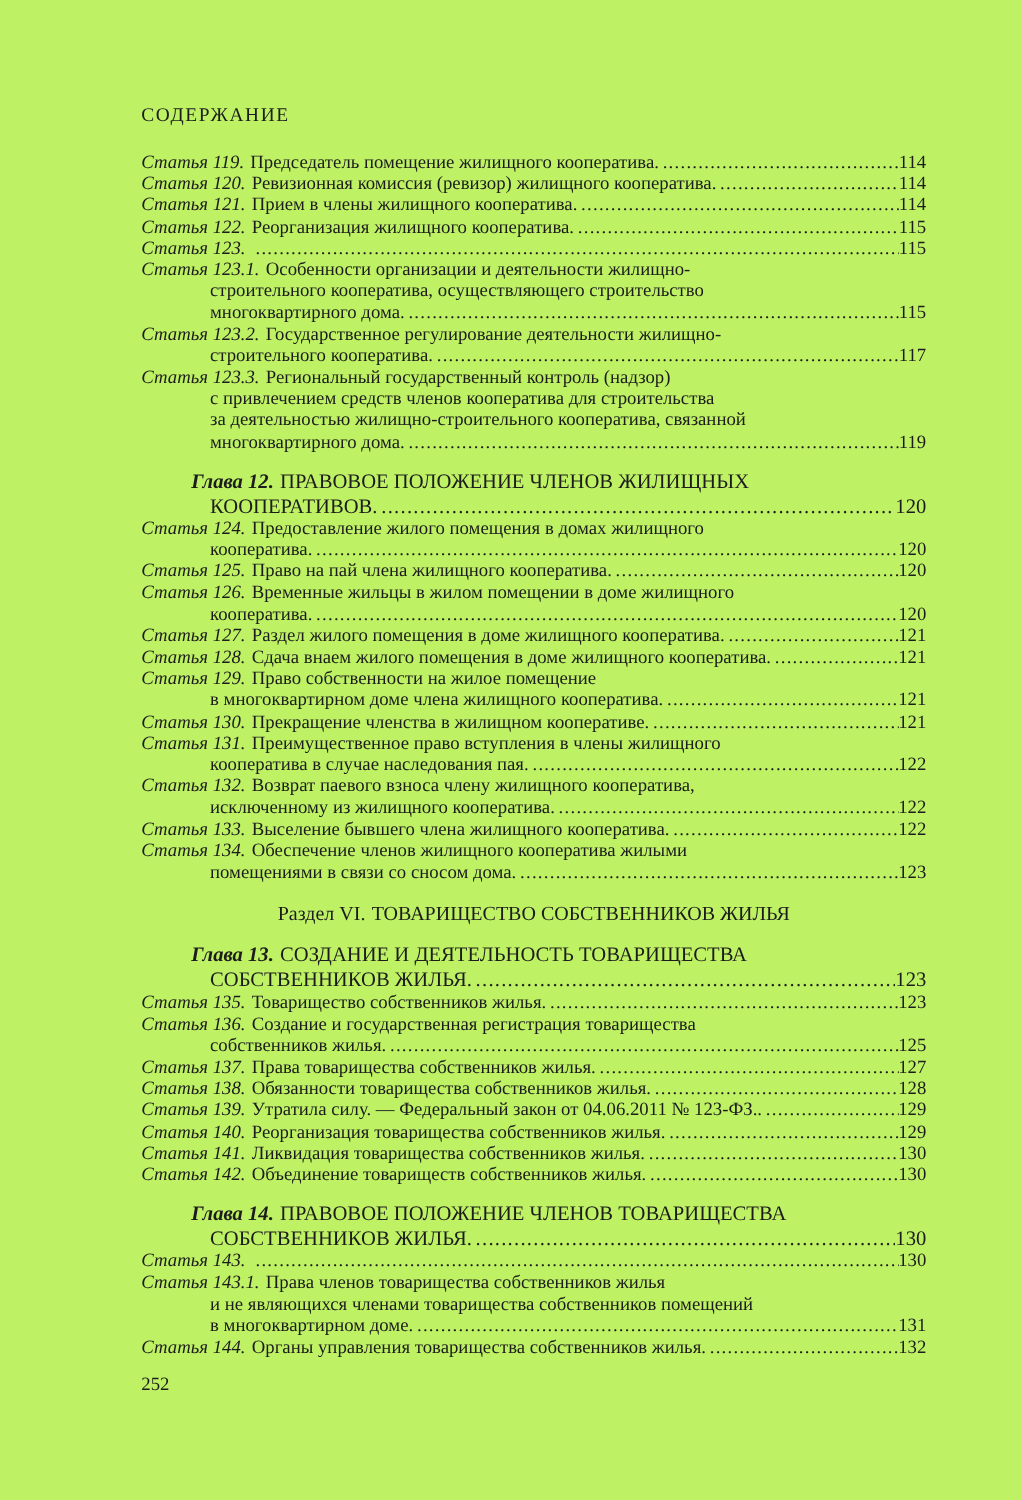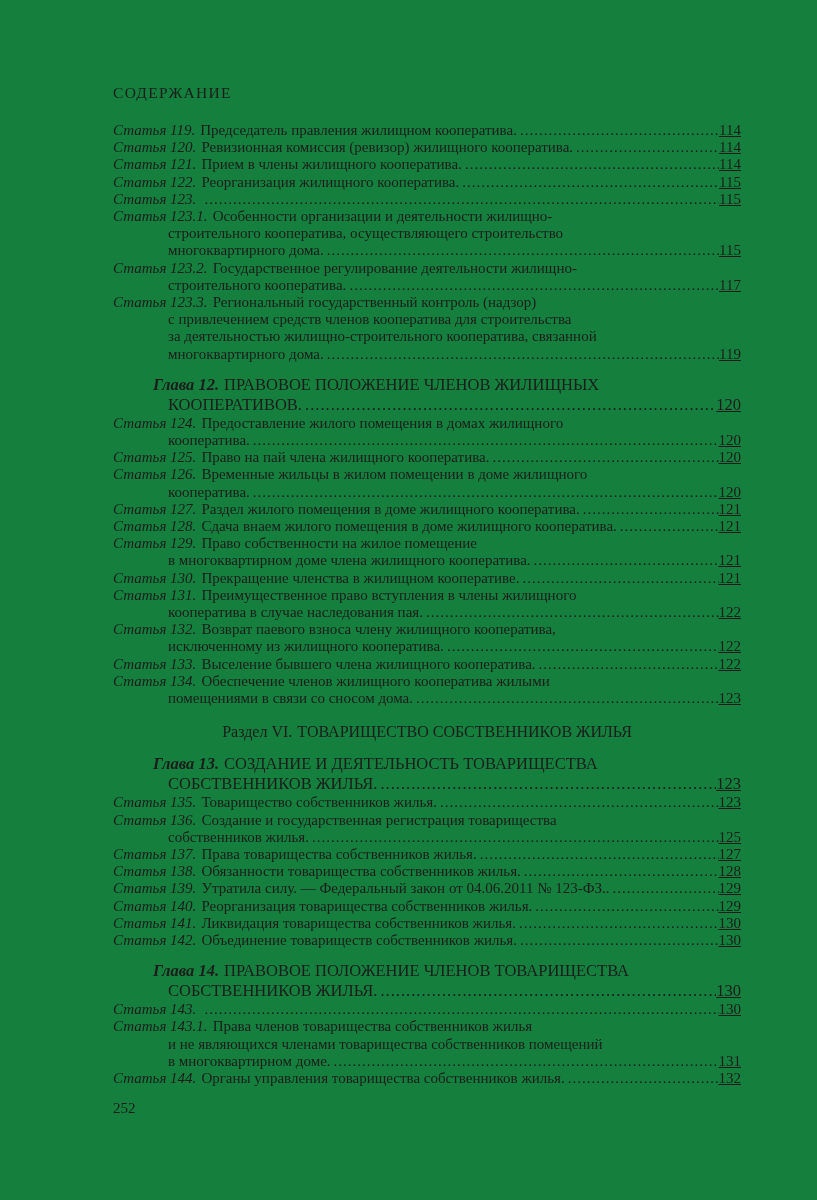--- a/index.html
+++ b/index.html
@@ -1,56 +1,56 @@
 <!DOCTYPE html>
 <html><head>
 <meta charset="utf-8">
 <style>
   html, body { margin:0; padding:0; background:#ffffff; }
   .page {
-    position:relative; width:817px; height:1200px; background:#15803d;
+    position:relative; width:817px; height:1200px; background:#bef264;
     font-family:"Liberation Serif","DejaVu Serif",serif; color:#1c1c1c;
     overflow:hidden;
   }
   .header {
     position:absolute; left:113px; top:84px;
     font-size:15.5px; letter-spacing:1.3px; line-height:18px;
   }
   .toc { position:absolute; left:113px; top:122px; width:628px; }
   .entry { margin:0; }
   .line { display:flex; align-items:center; font-size:15px; line-height:17.2px; }
   .cont { padding-left:55px; }
   .label { font-style:italic; padding-right:5px; white-space:pre; }
   .txt { white-space:pre; }
   .leader { flex:1 1 auto; overflow:hidden; padding-left:3px; min-width:8px; }
   .leader::before {
     content:"........................................................................................................................................................................................................";
     letter-spacing:1px;
   }
-  .pg { white-space:pre;text-decoration:underline; }
+  .pg { white-space:pre; }
   .chapter { margin-top:12px; }
   .chapter .line { font-size:16.5px; line-height:20px; }
   .chapter .label { font-weight:bold;margin-left:40px; }
   .section {
     margin:15px 0 12px 0; text-align:center;
     font-weight:normal; font-size:16px; line-height:20px;
   }
   .section .label { font-style:normal; padding-right:5px; }
   .footer { position:absolute; left:113px; top:1100px; font-size:15px; }
 </style>
 </head>
 <body>
 
 <div class="page">
   <div class="header">СОДЕРЖАНИЕ</div>
   <div class="toc">
       <div class="entry article">
         <div class="line">
           <span class="label">Статья 119.</span>
-          <span class="txt">Председатель правления жилищном кооператива.</span>
+          <span class="txt">Председатель помещение жилищного кооператива.</span>
           <span class="leader"></span>
           <span class="pg">114</span>
         </div>
       </div>
       <div class="entry article">
         <div class="line">
           <span class="label">Статья 120.</span>
           <span class="txt">Ревизионная комиссия (ревизор) жилищного кооператива.</span>
           <span class="leader"></span>
           <span class="pg">114</span>

